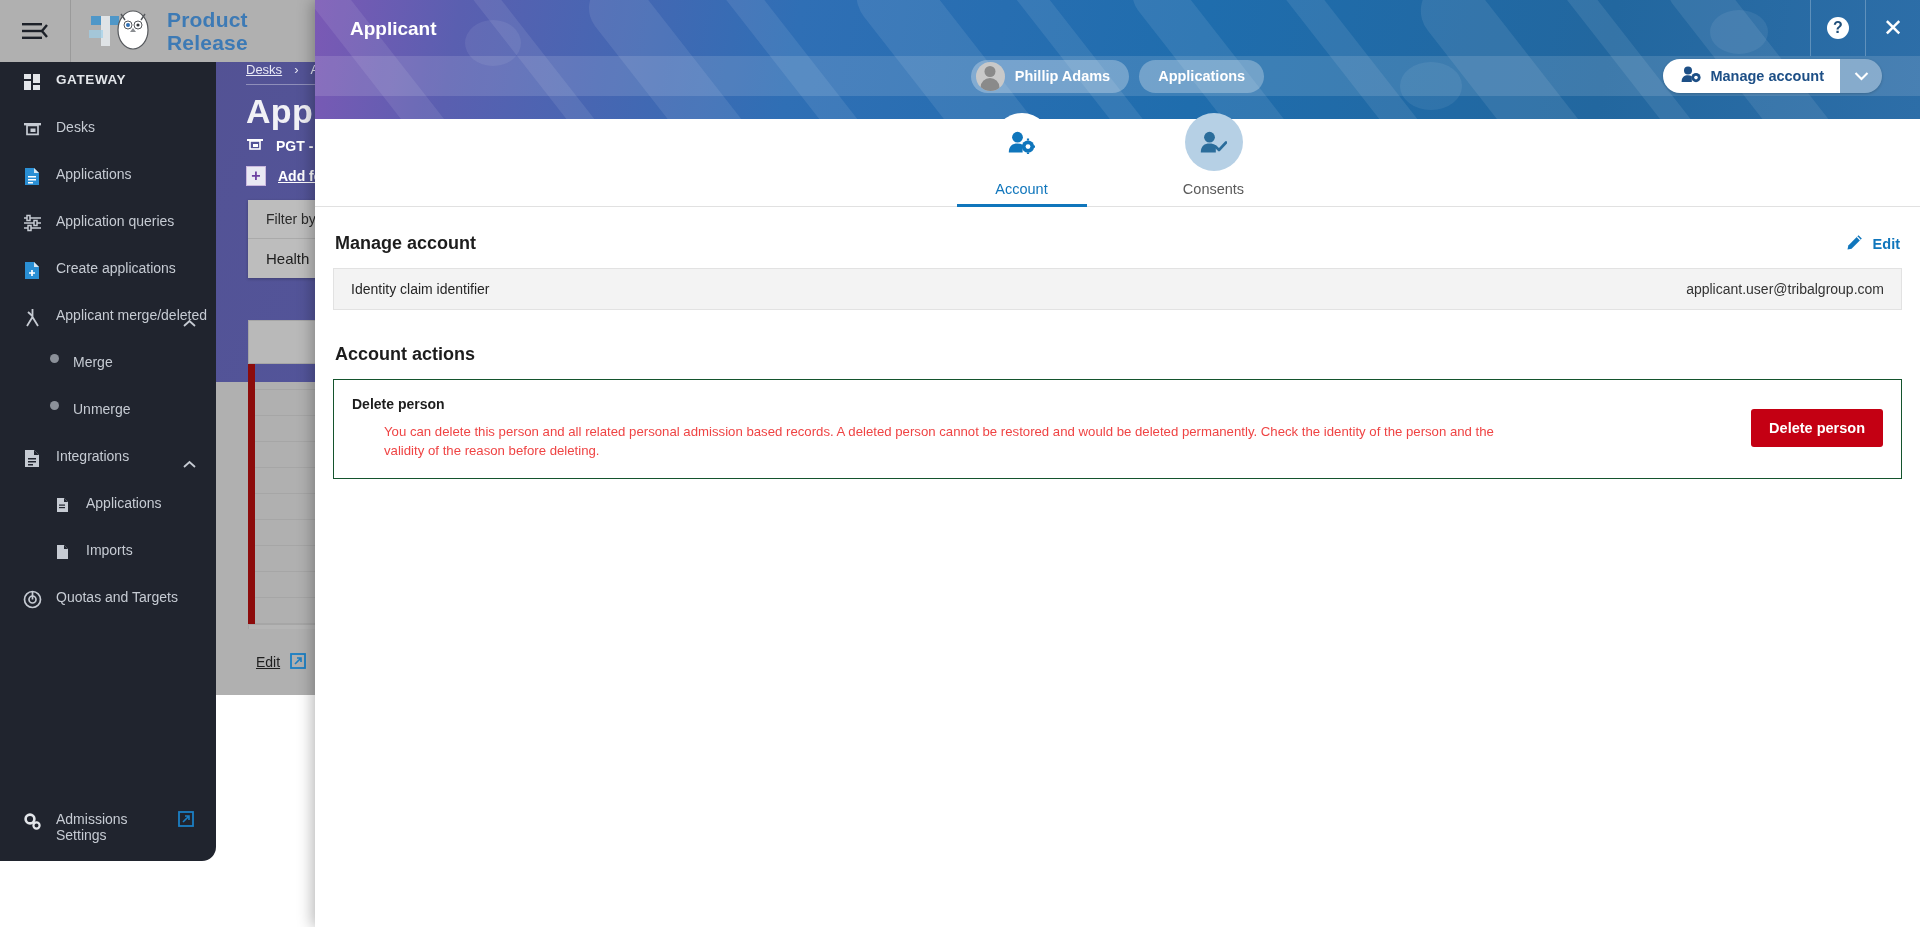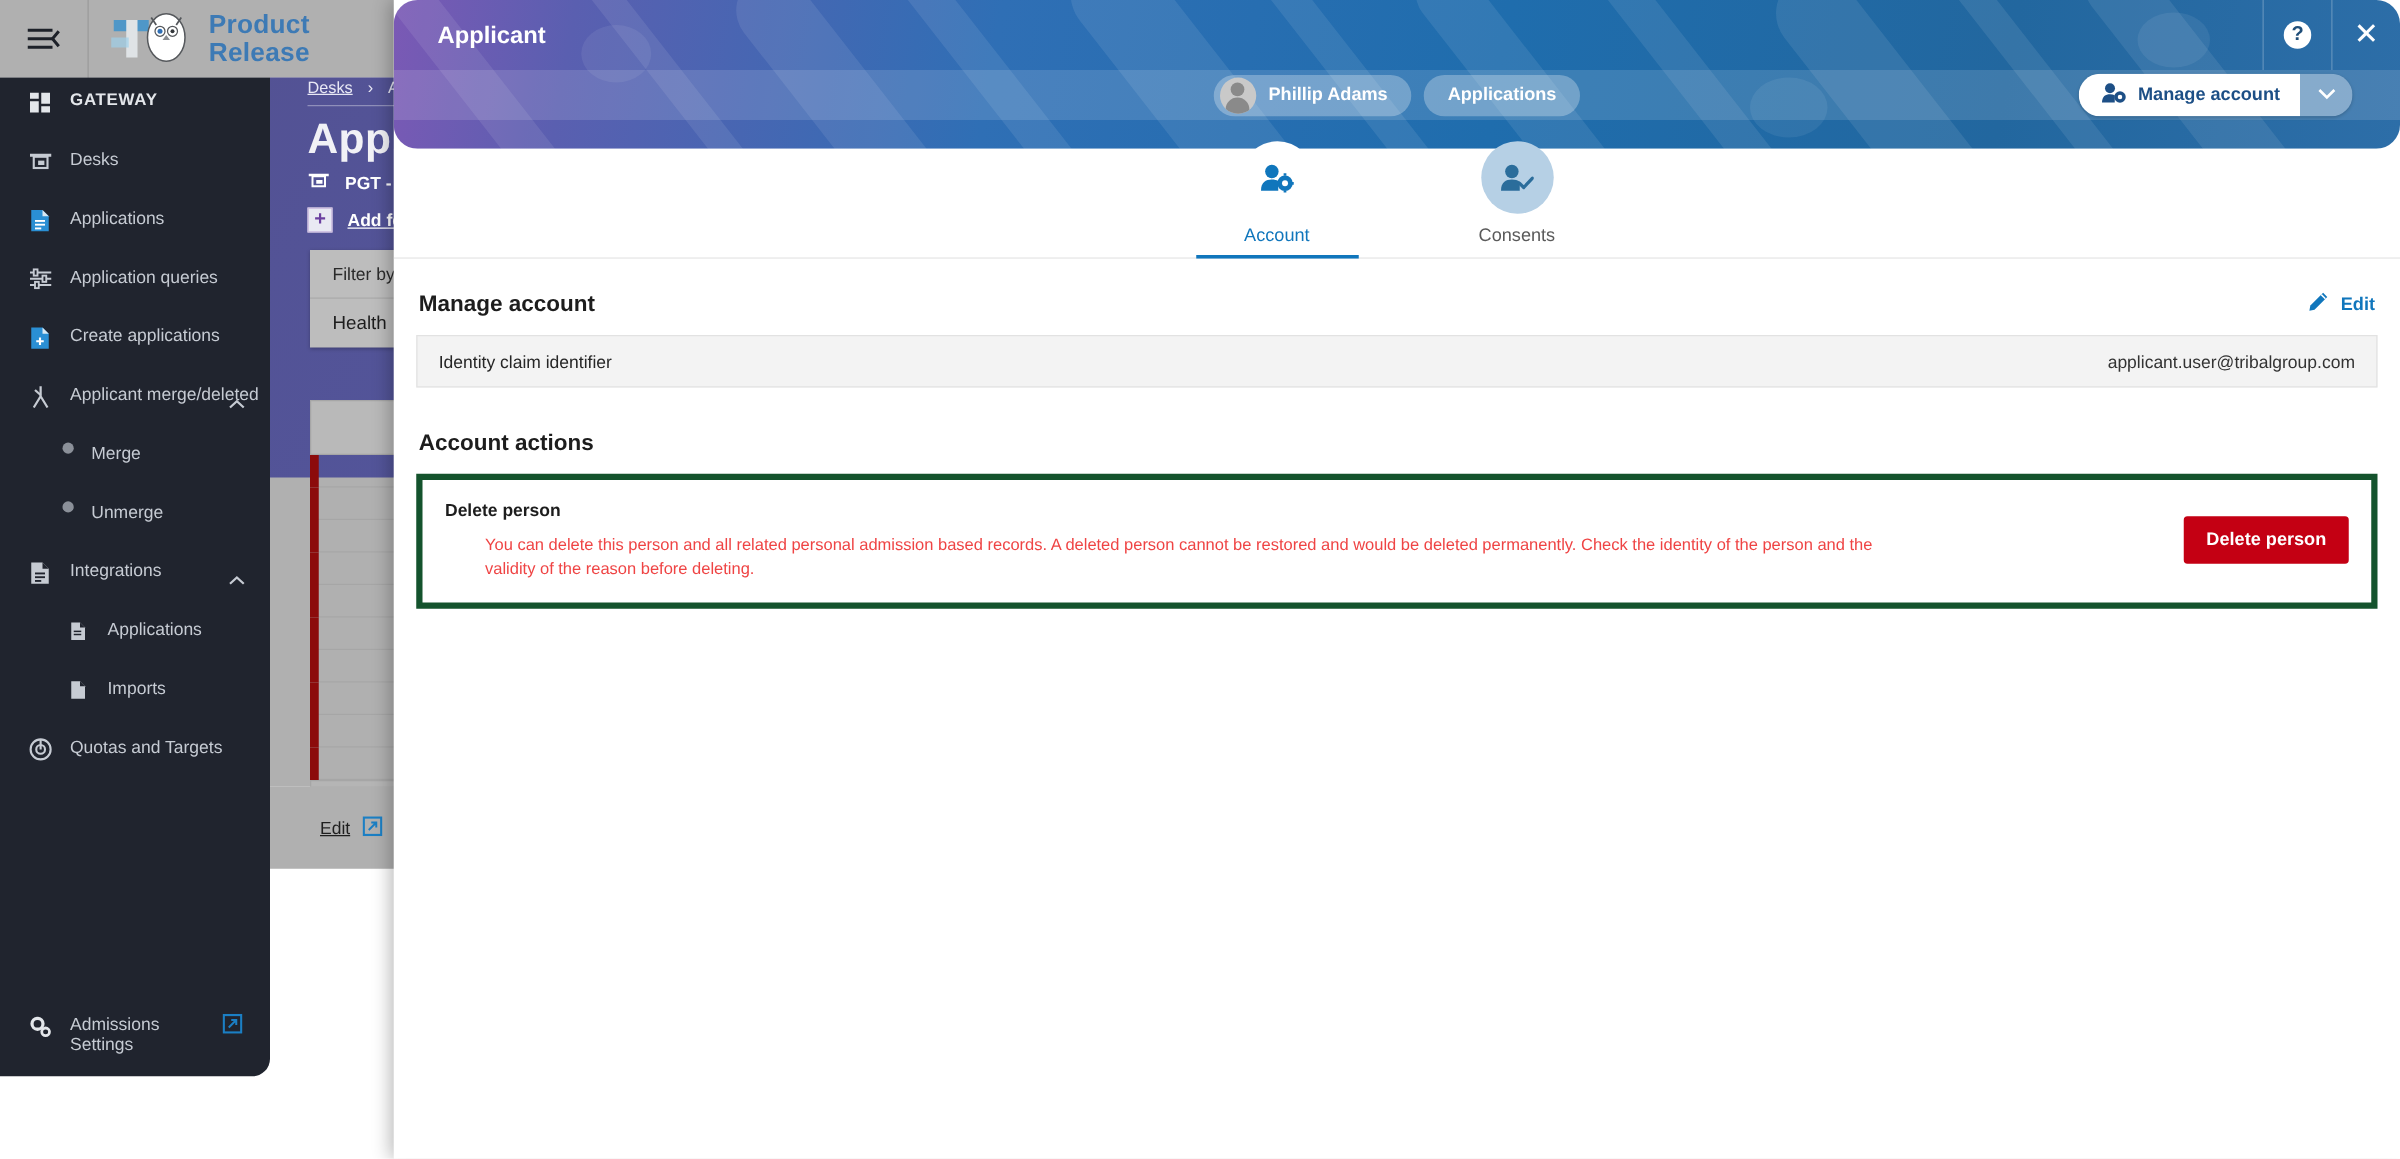--- a/index.html
+++ b/index.html
@@ -102,21 +102,20 @@
     position:absolute; left:315px; top:0; width:1605px; height:927px;
     background:#ffffff;
     box-shadow:-3px 0 14px rgba(0,0,0,.28);
     display:flex; flex-direction:column;
     overflow:hidden;
   }
   .modal-hdr {
     position:relative; height:119px; flex:0 0 119px;
     background:linear-gradient(100deg,#7b59b5 0%,#5a5fb0 9%, #2f6fb5 30%, #1f6dad 55%, #22679f 80%, #2d6ea8 100%);
     overflow:hidden;
-    border-radius:19px;
   }
   .stripes { position:absolute; inset:0; overflow:hidden; pointer-events:none; }
   .stripe {
     position:absolute; background:rgba(255,255,255,.085);
     transform:rotate(-38deg); border-radius:40px;
   }
   .blob { position:absolute; background:rgba(255,255,255,.07); border-radius:50%; }
   .modal-title {
     position:absolute; left:35px; top:18px; color:#fff; font-size:19px; font-weight:600; z-index:3;
   }
@@ -196,21 +195,21 @@
   .edit-link { display:flex; align-items:center; gap:10px; color:#1076bc; font-size:14.5px; font-weight:600; }
 
   .claim-row {
     margin:0 18px; background:#f3f3f3; border:1px solid #e2e2e2;
     height:42px; display:flex; align-items:center; justify-content:space-between;
     padding:0 17px; font-size:14px; color:#262626;
   }
   .claim-val { color:#333; }
 
   .delete-card {
-    margin:0 18px; background:#fff; border:5px solid #14532d;
+    margin:0 18px; background:#fff; border:1px solid #14532d;
     padding:16px 18px 18px 18px; display:flex; align-items:center; gap:20px;
   }
   .dc-left { flex:1; }
   .dc-title { font-size:14px; font-weight:700; color:#1d1d1d; margin-bottom:11px; }
   .dc-desc { font-size:13.2px; color:#ef4444; line-height:1.42; max-width:1120px;margin-left:32px; }
   .btn-danger {
     background:#c40013; color:#fff; border:none; border-radius:3px;
     font-size:14.5px; font-weight:700; padding:11px 18px; white-space:nowrap;
     font-family:"Liberation Sans", sans-serif;
   }

